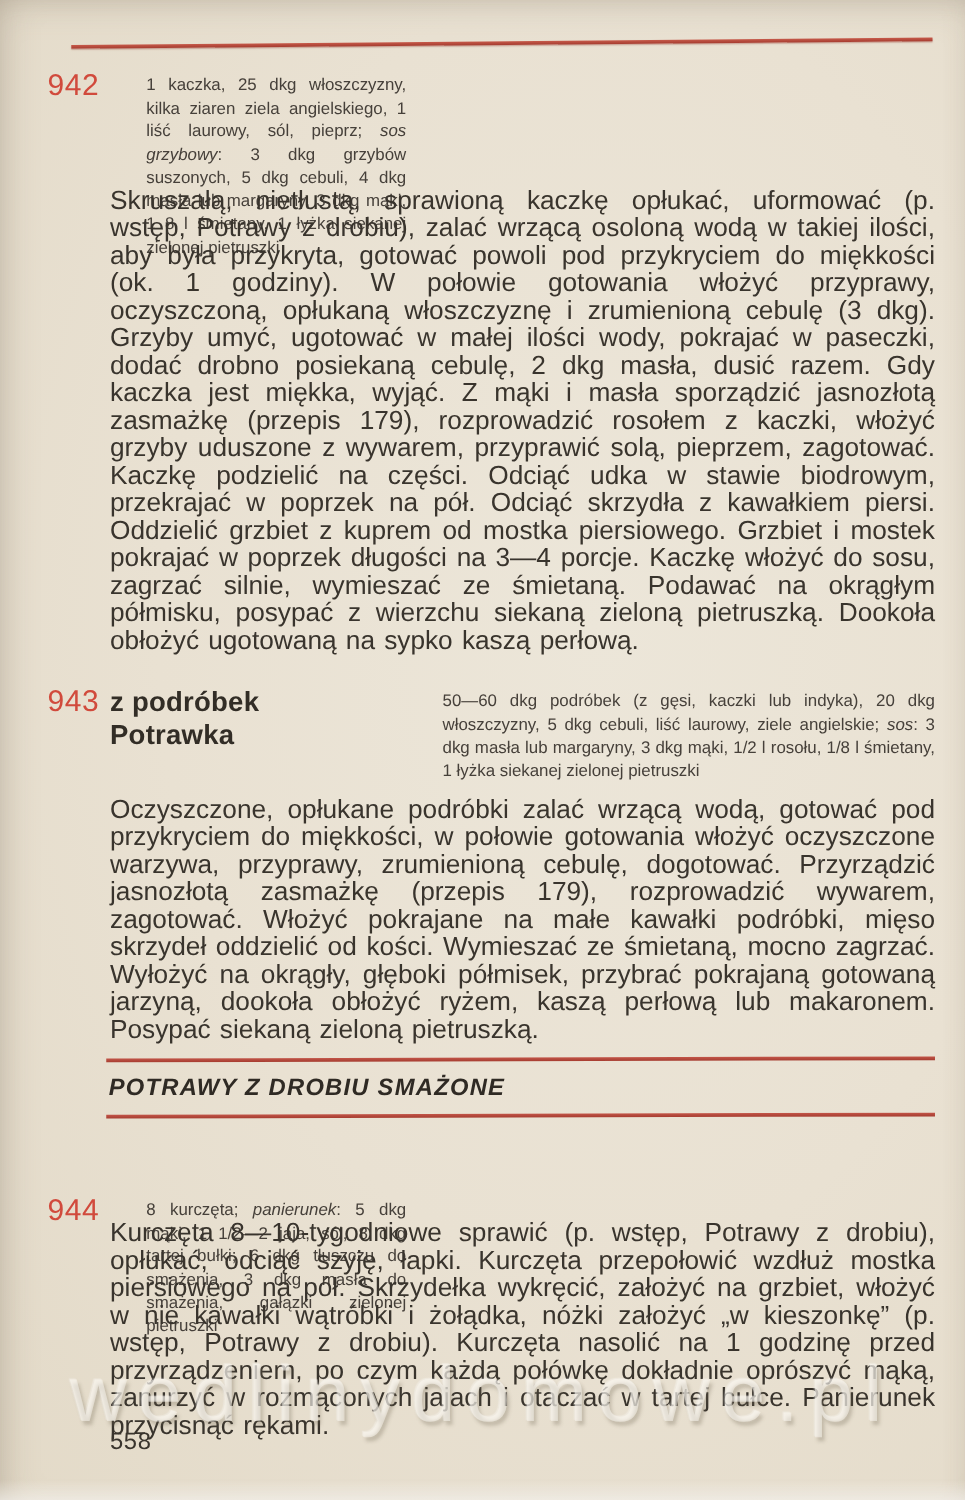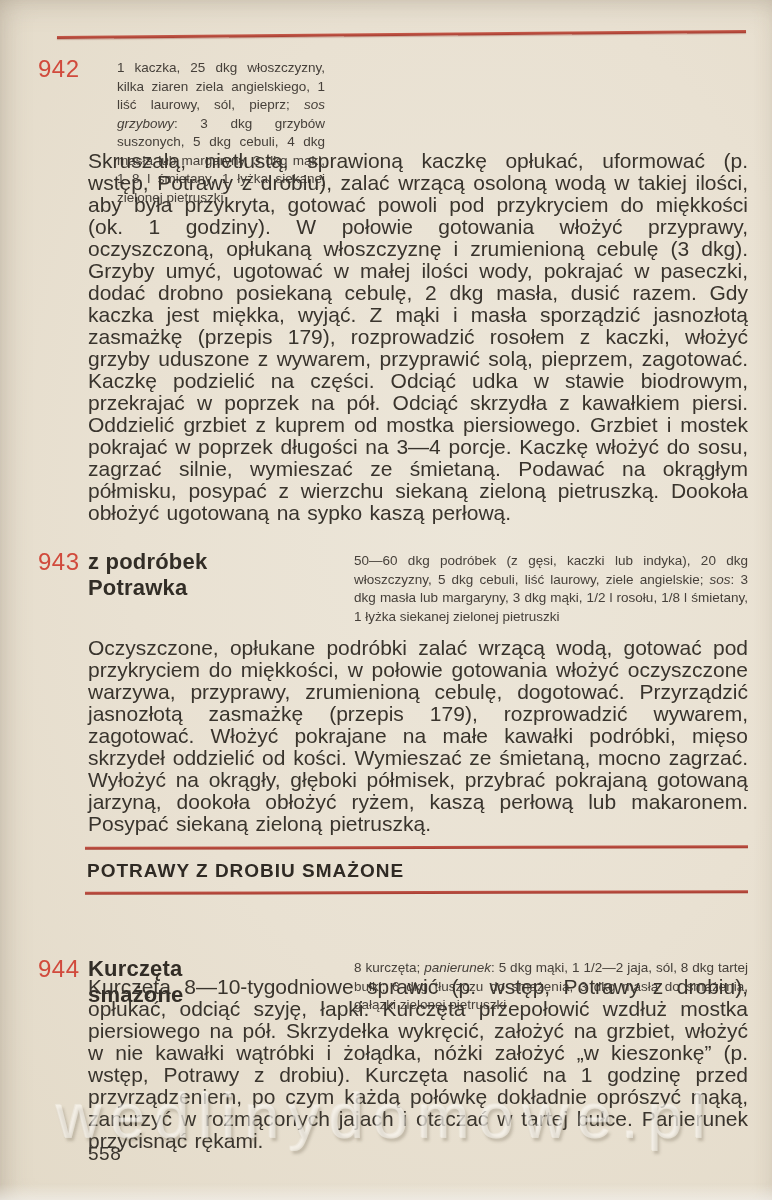--- a/index.html
+++ b/index.html
@@ -53,21 +53,21 @@
     font-size:21px; line-height:22px; color:#39342d;
     text-align:justify; word-spacing:1.5px;
   }
   #body-942 { top:150px; }
   #recipe-942 { top:56px; }
   #recipe-943 { top:549px; }
   #body-943 { top:637px; }
   #recipe-944 { top:956px; }
   #body-944 { top:976px; }
 
-  .section-block { position:absolute; top:846px; left:85px; right:24px; }
+  .section-block { position:absolute; top:846px; left:85px; right:24px;font-style:italic; }
   .section-block .s-rule {
     height:3px;
     background:linear-gradient(to bottom, #c25548, #a63c30);
     transform:rotate(-0.15deg);
   }
   .section-label {
     font-size:19px; font-weight:bold; letter-spacing:1px; color:#2f2a24;
     padding:11px 2px 9px 2px;
   }
 
@@ -108,24 +108,20 @@
   <p id="body-943" class="body-text">Oczyszczone, opłukane podróbki zalać wrzącą wodą, gotować pod przykryciem do miękkości, w połowie gotowania włożyć oczyszczone warzywa, przyprawy, zrumienioną cebulę, dogotować. Przyrządzić jasnozłotą zasmażkę (przepis 179), rozprowadzić wywarem, zagotować. Włożyć pokrajane na małe kawałki podróbki, mięso skrzydeł oddzielić od kości. Wymieszać ze śmietaną, mocno zagrzać. Wyłożyć na okrągły, głęboki półmisek, przybrać pokrajaną gotowaną jarzyną, dookoła obłożyć ryżem, kaszą perłową lub makaronem. Posypać siekaną zieloną pietruszką.</p>
 
   <div class="section-block">
     <div class="s-rule"></div>
     <div class="section-label">POTRAWY Z DROBIU SMAŻONE</div>
     <div class="s-rule"></div>
   </div>
 
   <div id="recipe-944" class="recipe-head">
     <div class="recipe-num">944</div>
-    <div class="recipe-title">
-      <span>Kurczęta</span>
-      <span>smażone</span>
-    </div>
     <div class="ingredients"><span>8 kurczęta; </span><em>panierunek</em><span>: 5 dkg mąki, 1 1/2—2 jaja, sól, 8 dkg tartej bułki; 6 dkg tłuszczu do smażenia, 3 dkg masła do smażenia, gałązki zielonej pietruszki</span></div>
   </div>
   <p id="body-944" class="body-text">Kurczęta 8—10-tygodniowe sprawić (p. wstęp, Potrawy z drobiu), opłukać, odciąć szyję, łapki. Kurczęta przepołowić wzdłuż mostka piersiowego na pół. Skrzydełka wykręcić, założyć na grzbiet, włożyć w nie kawałki wątróbki i żołądka, nóżki założyć „w kieszonkę” (p. wstęp, Potrawy z drobiu). Kurczęta nasolić na 1 godzinę przed przyrządzeniem, po czym każdą połówkę dokładnie oprószyć mąką, zanurzyć w rozmąconych jajach i otaczać w tartej bułce. Panierunek przycisnąć rękami.</p>
 
   <div id="watermark">wedlinydomowe.pl</div>
   <div id="page-number">558</div>
 
 </div>
 
 </body></html>

